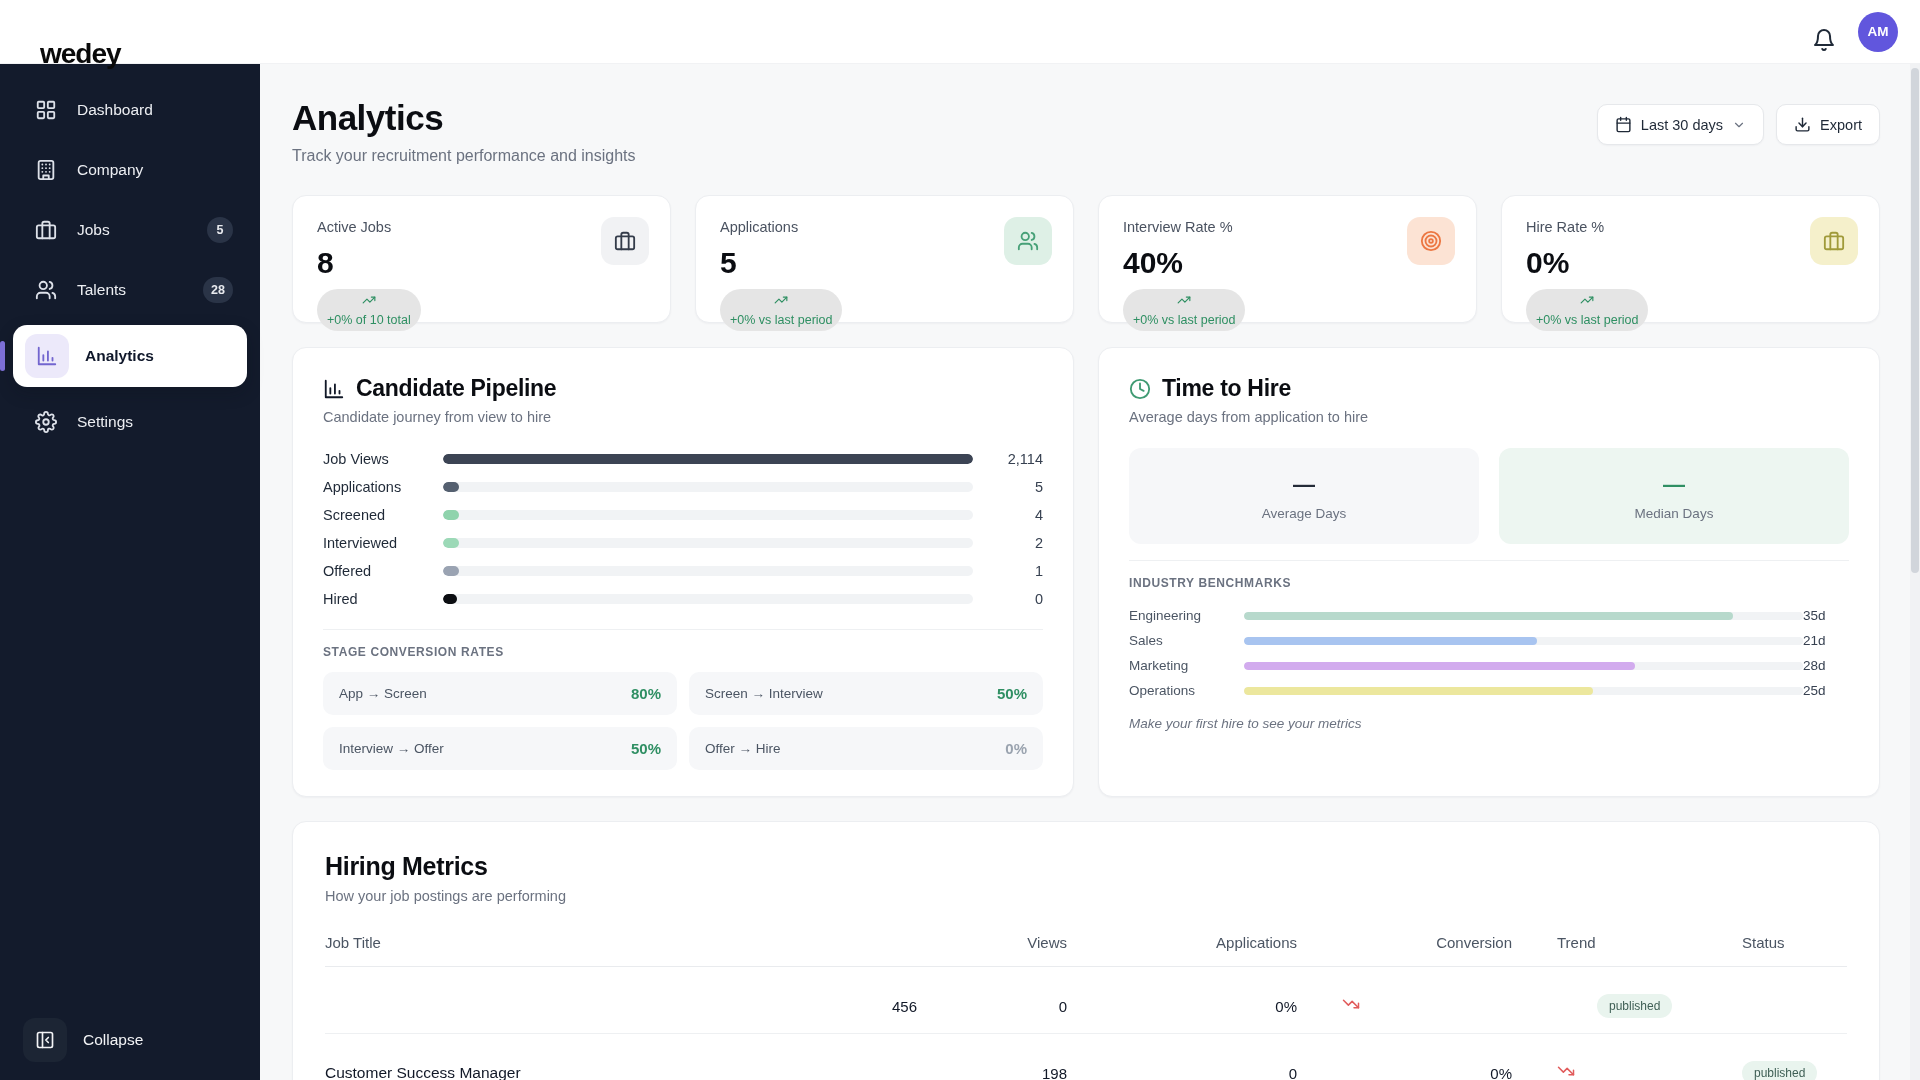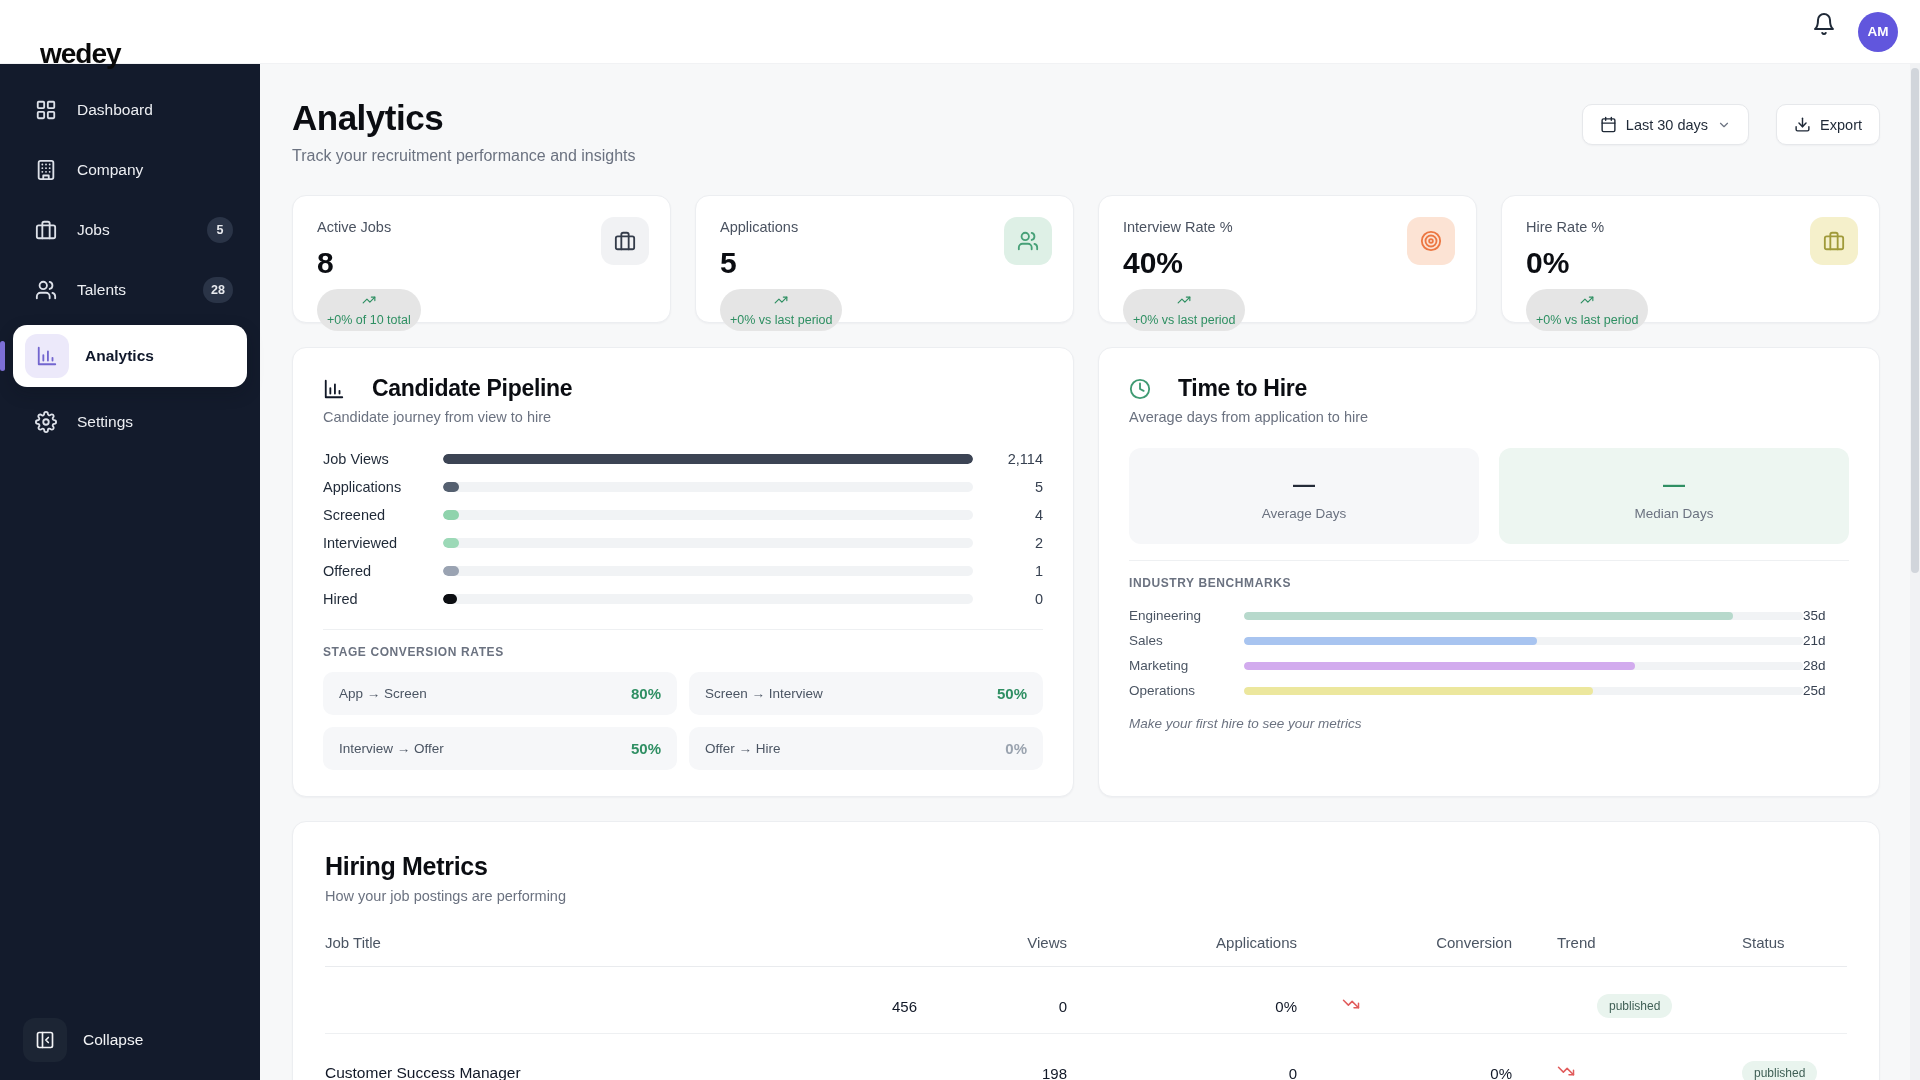--- a/index.html
+++ b/index.html
@@ -4,21 +4,21 @@
 <style>
   * { margin:0; padding:0; box-sizing:border-box; }
   html,body { width:1920px; height:1080px; overflow:hidden; background:#f7f8f9;
     font-family:"Liberation Sans","DejaVu Sans",sans-serif; color:#0b0d12; }
 
   
   .topbar { position:fixed; top:0; left:0; right:0; height:64px; background:#ffffff;
     display:flex; align-items:center; justify-content:space-between; padding:0 22px 0 40px; z-index:30;
     border-bottom:1px solid #f1f2f4; }
   .logo { font-size:28px; font-weight:800; letter-spacing:-1px; color:#0a0a0a;margin-top:44px; }
-  .topbar-right { display:flex; align-items:flex-start; gap:22px; }
+  .topbar-right { display:flex; align-items:flex-end; gap:22px; }
   .bell-btn { width:24px; height:24px; color:#1f2937; background:none; border:none; cursor:pointer; }
   .avatar { width:40px; height:40px; border-radius:50%; background:#6156dd; color:#fff;
     display:flex; align-items:center; justify-content:center; font-size:13.5px; font-weight:600; cursor:pointer; }
 
   
   .sidebar { position:fixed; top:64px; left:0; bottom:0; width:260px; background:#131b2c;
     display:flex; flex-direction:column; padding:21px 13px 18px; z-index:20; }
   .side-item { position:relative; display:flex; align-items:center; gap:20px; height:50px;
     margin-bottom:10px; padding:0 14px 0 22px; border-radius:14px; cursor:pointer; }
   .side-icon { width:22px; height:22px; color:#dde1e9; flex:0 0 auto; display:flex; align-items:center; justify-content:center; }
@@ -37,21 +37,21 @@
   .collapse-icon { width:44px; height:44px; border-radius:12px; background:#1c2534; color:#f3f4f6;
     display:flex; align-items:center; justify-content:center; padding:12px; }
   .collapse-icon svg { width:100%; height:100%; }
   .collapse-label { font-size:15.5px; font-weight:500; color:#f3f4f6; }
 
   
   .main { margin-left:260px; padding:98px 40px 60px 32px; }
   .page-head { display:flex; align-items:flex-start; justify-content:space-between; }
   .page-title { font-size:35px; font-weight:800; letter-spacing:-0.5px; }
   .page-sub { margin-top:9px; font-size:16px; color:#6b7280; }
-  .head-actions { display:flex; gap:27px; margin-top:6px; }
+  .head-actions { display:flex; gap:12px; margin-top:6px; }
   .pill-btn { display:flex; align-items:center; gap:9px; height:41px; padding:0 17px; background:#fff;
     border:1px solid #e6e8eb; border-radius:10px; font-size:14.5px; font-weight:500; color:#1f2937;
     box-shadow:0 1px 2px rgba(16,24,40,.04); cursor:pointer; font-family:inherit; }
   .pill-btn .bicon { width:17px; height:17px; display:flex; }
   .pill-btn .bicon svg { width:100%; height:100%; }
   .chev { width:14px; height:14px; color:#6b7280; display:flex; }
   .chev svg { width:100%; height:100%; }
 
   
   .card { background:#fff; border:1px solid #eceef1; border-radius:14px; box-shadow:0 1px 2px rgba(16,24,40,.04); }
@@ -63,21 +63,21 @@
     color:#2e8f62; border-radius:999px; padding:4px 10px; font-size:12.5px; font-weight:500;flex-direction:column; }
   .stat-badge .ticon { width:14px; height:14px; display:flex; }
   .stat-badge .ticon svg { width:100%; height:100%; }
   .stat-icon { position:absolute; top:21px; right:21px; width:48px; height:48px; border-radius:13px;
     display:flex; align-items:center; justify-content:center; padding:13px; }
   .stat-icon svg { width:100%; height:100%; }
 
   
   .wide-grid { margin-top:24px; display:grid; grid-template-columns:1fr 1fr; gap:24px; }
   .wide-card { padding:27px 30px 26px; }
-  .card-title-row { display:flex; align-items:center; gap:27px; }
+  .card-title-row { display:flex; align-items:center; gap:11px; }
   .ct-icon { width:22px; height:22px; display:flex; }
   .ct-icon svg { width:100%; height:100%; }
   .card-title { font-size:23px; font-weight:700; letter-spacing:-0.3px; }
   .card-sub { margin-top:7px; font-size:14.5px; color:#6b7280; }
 
   
   .stages { margin-top:20px; }
   .stage-row { display:flex; align-items:center; height:28px; }
   .stage-label { width:120px; font-size:14.5px; color:#1f2937; }
   .bar-track { flex:1; height:10px; background:#f1f3f5; border-radius:999px; position:relative; overflow:hidden; }

